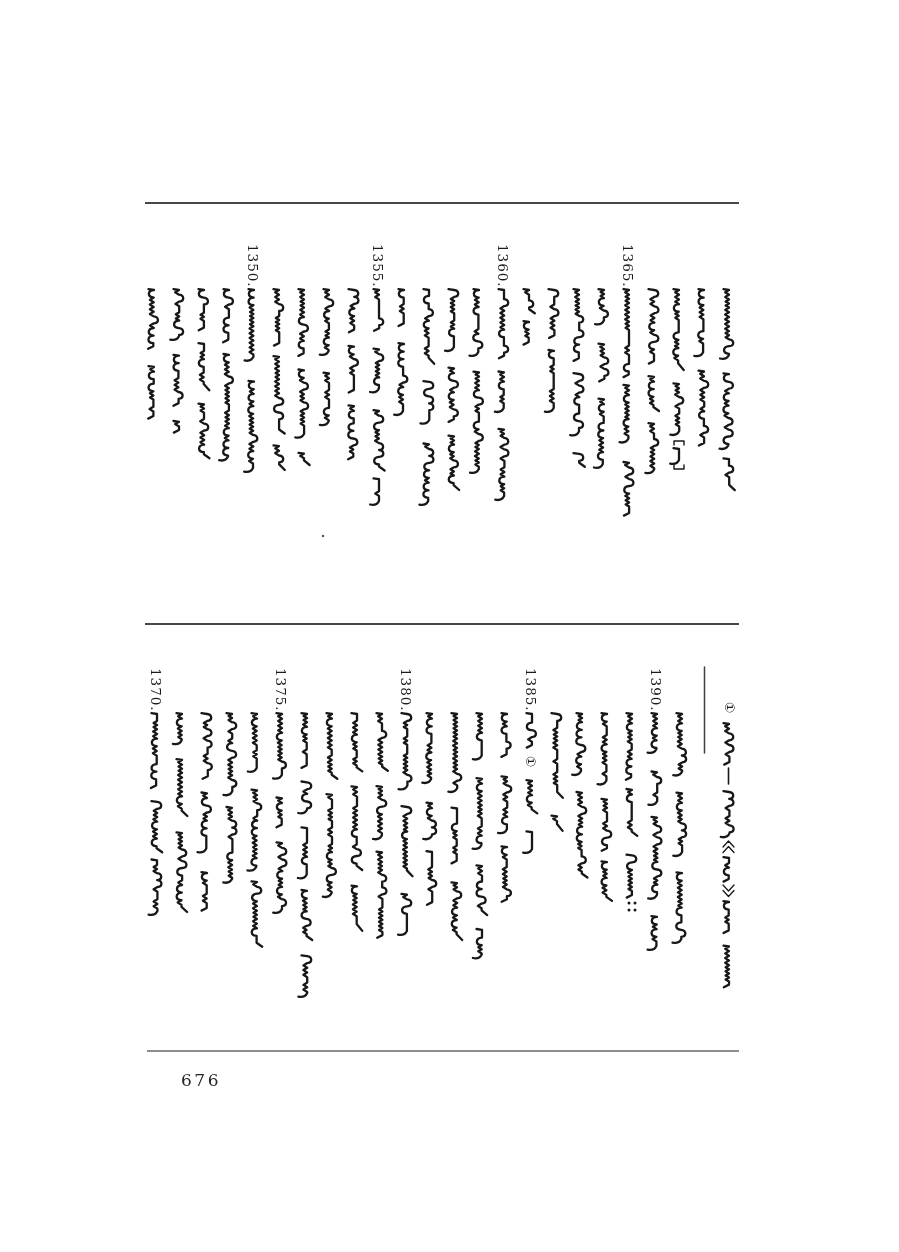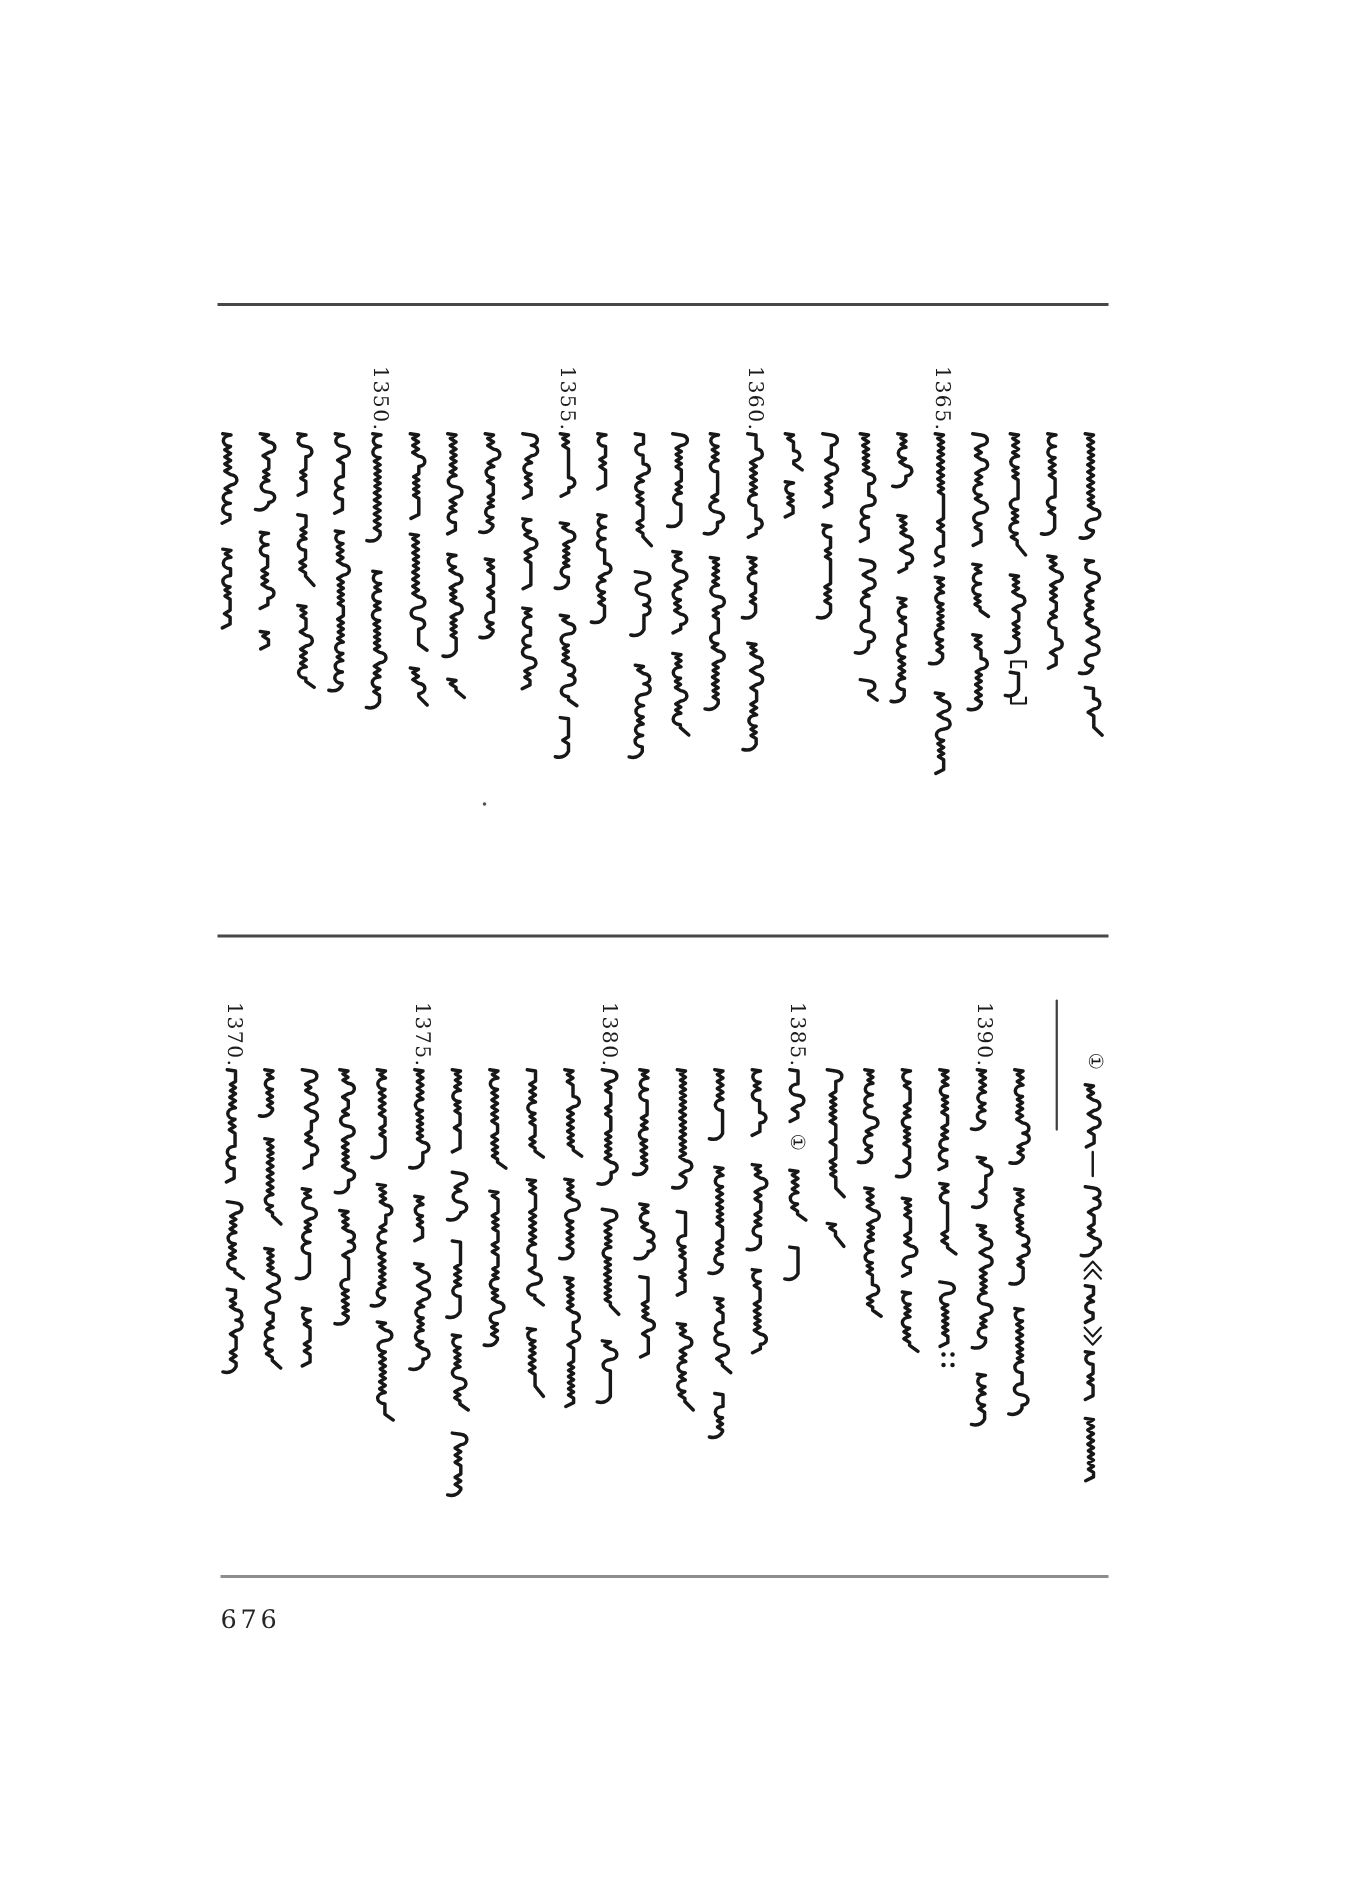--- a/index.html
+++ b/index.html
@@ -5,21 +5,21 @@
   html,body{margin:0;padding:0;background:#ffffff;}
   #page{position:relative;width:899px;height:1252px;background:#ffffff;overflow:hidden;
         font-family:"DejaVu Serif",serif;}
   #script-layer{position:absolute;left:0;top:0;}
   .rule{position:absolute;}
   .vnum{position:absolute;font-family:"DejaVu Serif",serif;font-size:13.5px;color:#1b1b1b;
         letter-spacing:1px;white-space:nowrap;transform-origin:0 0;transform:rotate(90deg);}
   .circ{position:absolute;width:15px;height:15px;line-height:15px;text-align:center;
         font-family:"DejaVu Sans",sans-serif;font-size:13px;color:#1a1a1a;
         transform-origin:0 0;transform:rotate(90deg);}
-  #page-number{position:absolute;left:147px;top:1070px;font-family:"DejaVu Serif",serif;
+  #page-number{position:absolute;left:181px;top:1070px;font-family:"DejaVu Serif",serif;
         font-size:17px;letter-spacing:2.5px;color:#262626;}
 </style>
 </head>
 <body>
 
 <div id="page">
   <svg id="script-layer" width="899" height="1252">
       <g>
         <g>
           <path d="M 148.5 289.2 L 154 290.0 c -6.8 0.6 -6.8 7 -0.3 7.6 l -3.8 2.3 l 3.8 2.4 l -3.8 2.3 l 3.8 2.4 l -3.8 2.3 l 3.8 2.4 l -3.8 2.3 l 3.8 2.4 c 5.6 0.8 5.6 6.4 0.2 6.9 l -3.8 2.3 l 3.8 2.4 c -6.8 0.6 -6.8 7 -0.3 7.6 c -6.8 0.6 -6.8 7 -0.3 7.6 l 0 3.0 l -5.2 2.6" fill="none" stroke="#181818" stroke-width="2.3" stroke-linecap="round" stroke-linejoin="round"></path>

